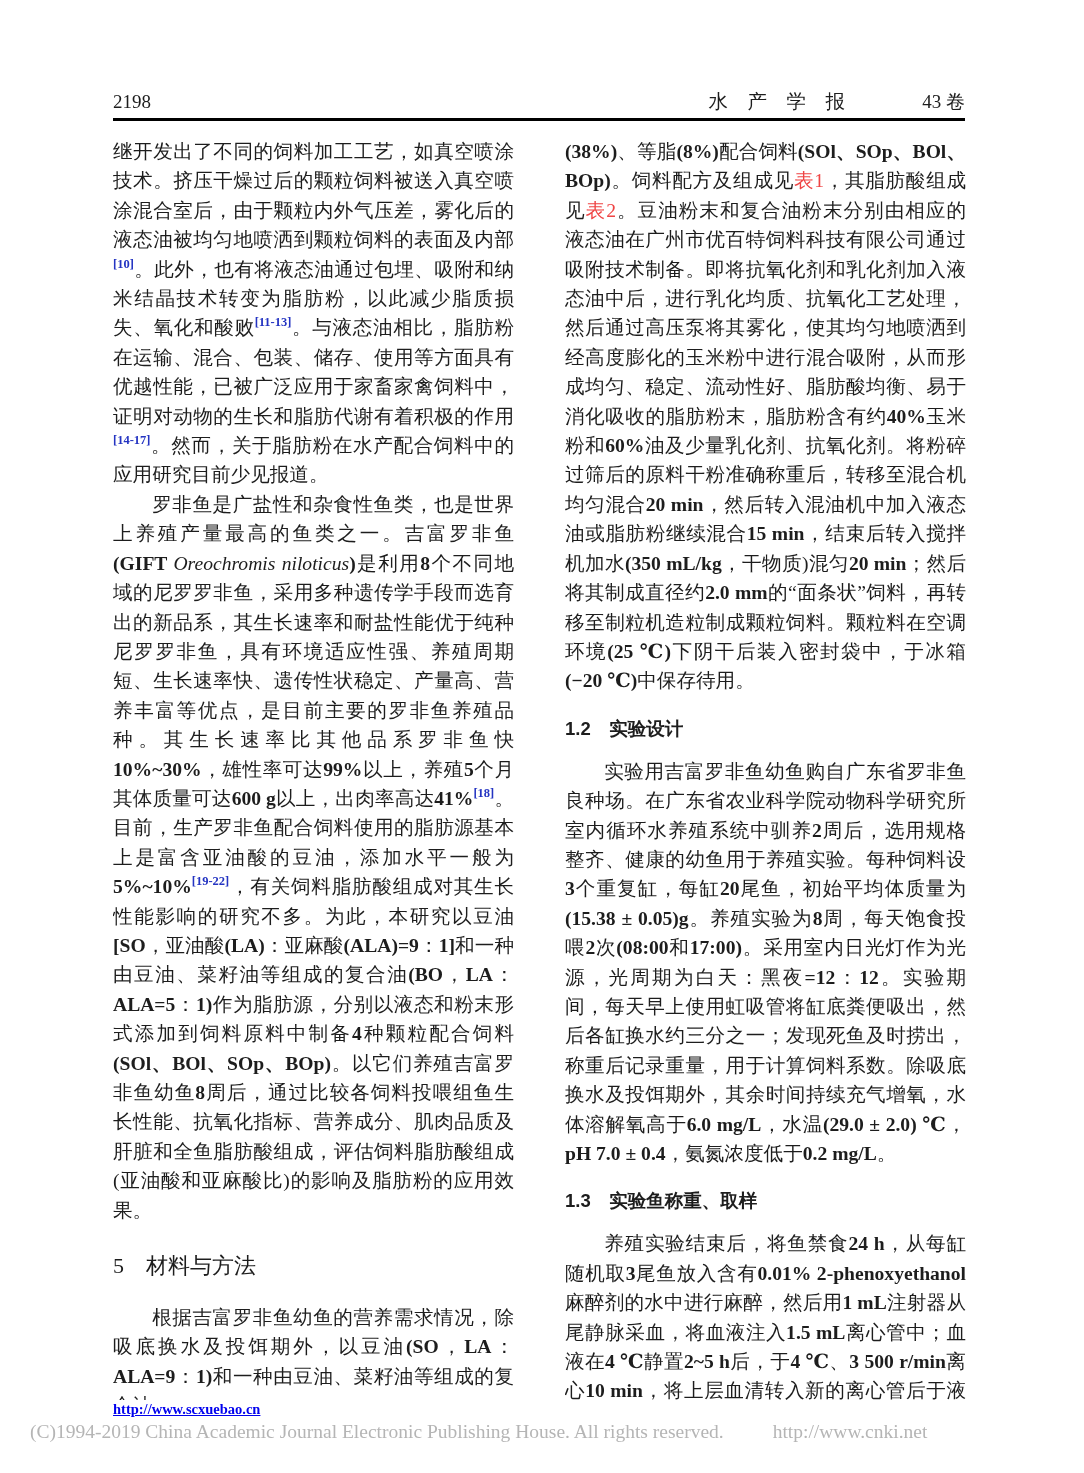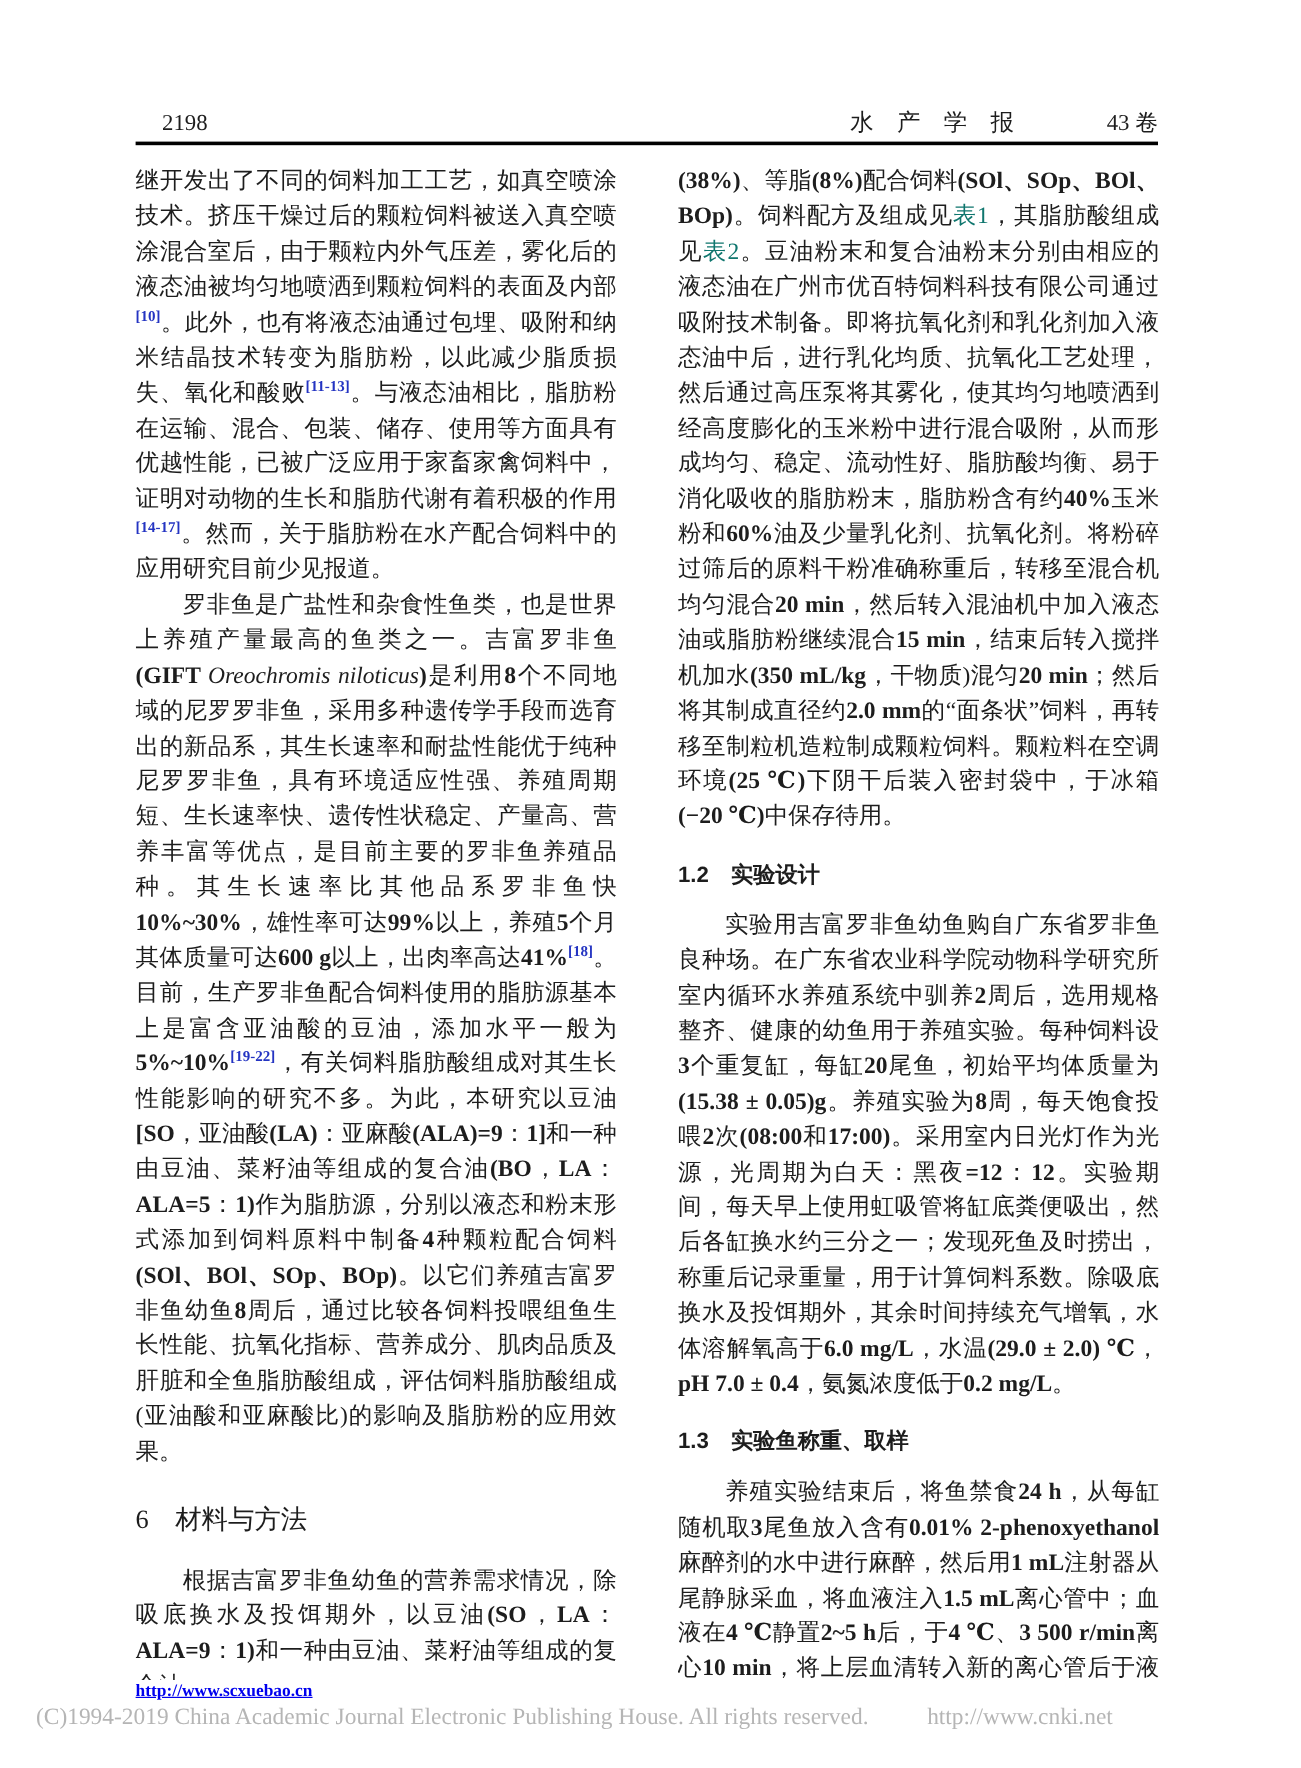--- a/index.html
+++ b/index.html
@@ -4,21 +4,21 @@
 <style>
   html, body { margin:0; padding:0; background:#ffffff; }
   .page {
     position:relative; width:1084px; height:1473px; background:#ffffff;
     font-family:"Liberation Serif","DejaVu Serif",serif; color:#1d1d1d;
     overflow:hidden;
   }
   
   .page-header {
     position:absolute; left:113px; right:119px; top:88px;
-    display:flex; align-items:baseline; font-size:19px;margin-left:22px;
+    display:flex; align-items:baseline; font-size:19px;
   }
   .hdr-page-no { width:120px; text-align:left; }
   .hdr-journal { flex:1; text-align:right; font-size:19.5px; }
   .hdr-volume { width:120px; text-align:right; }
   .header-rule {
     position:absolute; left:113px; right:119px; top:118px; height:3px;
     background:#000000;
   }
   
   .columns {
@@ -31,21 +31,21 @@
     color:#1d1d1d;
   }
   p.indent { text-indent:2em; }
   .seg-n { }
   .seg-b { font-weight:bold; }
   .seg-i { font-style:italic; }
   sup.seg-sup {
     color:#2434c2; font-size:12.5px; line-height:0; vertical-align:super;
     font-weight:bold;
   }
-  .seg-link { color:#0f766e; }
+  .seg-link { color:#ef4444; }
   h1.sec {
     font-size:22px; font-weight:normal; margin:26px 0 22px;
     font-family:"Liberation Serif","DejaVu Serif",serif;
   }
   h2.subsec {
     font-size:18.5px; font-weight:bold; margin:20px 0 16px;
     font-family:"Liberation Sans","DejaVu Sans",sans-serif;
   }
   
   .site-link {
@@ -68,21 +68,21 @@
     <span class="hdr-journal">水　产　学　报</span>
     <span class="hdr-volume">43 卷</span>
   </div>
   <div class="header-rule"></div>
 
   <div class="columns">
 
     <div class="col">
       <p class="body"><span class="seg-n">继开发出了不同的饲料加工工艺，如真空喷涂技术。挤压干燥过后的颗粒饲料被送入真空喷涂混合室后，由于颗粒内外气压差，雾化后的液态油被均匀地喷洒到颗粒饲料的表面及内部</span><sup class="seg-sup">[10]</sup><span class="seg-n">。此外，也有将液态油通过包埋、吸附和纳米结晶技术转变为脂肪粉，以此减少脂质损失、氧化和酸败</span><sup class="seg-sup">[11-13]</sup><span class="seg-n">。与液态油相比，脂肪粉在运输、混合、包装、储存、使用等方面具有优越性能，已被广泛应用于家畜家禽饲料中，证明对动物的生长和脂肪代谢有着积极的作用</span><sup class="seg-sup">[14-17]</sup><span class="seg-n">。然而，关于脂肪粉在水产配合饲料中的应用研究目前少见报道。</span></p>
       <p class="body indent"><span class="seg-n">罗非鱼是广盐性和杂食性鱼类，也是世界上养殖产量最高的鱼类之一。吉富罗非鱼</span><span class="seg-b">(GIFT </span><span class="seg-i">Oreochromis niloticus</span><span class="seg-b">)</span><span class="seg-n">是利用</span><span class="seg-b">8</span><span class="seg-n">个不同地域的尼罗罗非鱼，采用多种遗传学手段而选育出的新品系，其生长速率和耐盐性能优于纯种尼罗罗非鱼，具有环境适应性强、养殖周期短、生长速率快、遗传性状稳定、产量高、营养丰富等优点，是目前主要的罗非鱼养殖品种。其生长速率比其他品系罗非鱼快</span><span class="seg-b">10%~30%</span><span class="seg-n">，雄性率可达</span><span class="seg-b">99%</span><span class="seg-n">以上，养殖</span><span class="seg-b">5</span><span class="seg-n">个月其体质量可达</span><span class="seg-b">600 g</span><span class="seg-n">以上，出肉率高达</span><span class="seg-b">41%</span><sup class="seg-sup">[18]</sup><span class="seg-n">。目前，生产罗非鱼配合饲料使用的脂肪源基本上是富含亚油酸的豆油，添加水平一般为</span><span class="seg-b">5%~10%</span><sup class="seg-sup">[19-22]</sup><span class="seg-n">，有关饲料脂肪酸组成对其生长性能影响的研究不多。为此，本研究以豆油</span><span class="seg-b">[SO</span><span class="seg-n">，亚油酸</span><span class="seg-b">(LA)</span><span class="seg-n">：亚麻酸</span><span class="seg-b">(ALA)=9</span><span class="seg-n">：</span><span class="seg-b">1]</span><span class="seg-n">和一种由豆油、菜籽油等组成的复合油</span><span class="seg-b">(BO</span><span class="seg-n">，</span><span class="seg-b">LA</span><span class="seg-n">：</span><span class="seg-b">ALA=5</span><span class="seg-n">：</span><span class="seg-b">1)</span><span class="seg-n">作为脂肪源，分别以液态和粉末形式添加到饲料原料中制备</span><span class="seg-b">4</span><span class="seg-n">种颗粒配合饲料</span><span class="seg-b">(SOl、BOl、SOp、BOp)</span><span class="seg-n">。以它们养殖吉富罗非鱼幼鱼</span><span class="seg-b">8</span><span class="seg-n">周后，通过比较各饲料投喂组鱼生长性能、抗氧化指标、营养成分、肌肉品质及肝脏和全鱼脂肪酸组成，评估饲料脂肪酸组成(亚油酸和亚麻酸比)的影响及脂肪粉的应用效果。</span></p>
-      <h1 class="sec">6　材料与方法</h1>
+      <h1 class="sec">5　材料与方法</h1>
       <p class="body indent"><span class="seg-n">根据吉富罗非鱼幼鱼的营养需求情况，除吸底换水及投饵期外，以豆油</span><span class="seg-b">(SO</span><span class="seg-n">，</span><span class="seg-b">LA</span><span class="seg-n">：</span><span class="seg-b">ALA=9</span><span class="seg-n">：</span><span class="seg-b">1)</span><span class="seg-n">和一种由豆油、菜籽油等组成的复合油</span></p>
     </div>
 
     <div class="col">
       <p class="body"><span class="seg-b">(38%)</span><span class="seg-n">、等脂</span><span class="seg-b">(8%)</span><span class="seg-n">配合饲料</span><span class="seg-b">(SOl、SOp、BOl、BOp)</span><span class="seg-n">。饲料配方及组成见</span><span class="seg-link">表1</span><span class="seg-n">，其脂肪酸组成见</span><span class="seg-link">表2</span><span class="seg-n">。豆油粉末和复合油粉末分别由相应的液态油在广州市优百特饲料科技有限公司通过吸附技术制备。即将抗氧化剂和乳化剂加入液态油中后，进行乳化均质、抗氧化工艺处理，然后通过高压泵将其雾化，使其均匀地喷洒到经高度膨化的玉米粉中进行混合吸附，从而形成均匀、稳定、流动性好、脂肪酸均衡、易于消化吸收的脂肪粉末，脂肪粉含有约</span><span class="seg-b">40%</span><span class="seg-n">玉米粉和</span><span class="seg-b">60%</span><span class="seg-n">油及少量乳化剂、抗氧化剂。将粉碎过筛后的原料干粉准确称重后，转移至混合机均匀混合</span><span class="seg-b">20 min</span><span class="seg-n">，然后转入混油机中加入液态油或脂肪粉继续混合</span><span class="seg-b">15 min</span><span class="seg-n">，结束后转入搅拌机加水</span><span class="seg-b">(350 mL/kg</span><span class="seg-n">，干物质)混匀</span><span class="seg-b">20 min</span><span class="seg-n">；然后将其制成直径约</span><span class="seg-b">2.0 mm</span><span class="seg-n">的“面条状”饲料，再转移至制粒机造粒制成颗粒饲料。颗粒料在空调环境</span><span class="seg-b">(25 ℃)</span><span class="seg-n">下阴干后装入密封袋中，于冰箱</span><span class="seg-b">(−20 ℃)</span><span class="seg-n">中保存待用。</span></p>
       <h2 class="subsec">1.2　实验设计</h2>
       <p class="body indent"><span class="seg-n">实验用吉富罗非鱼幼鱼购自广东省罗非鱼良种场。在广东省农业科学院动物科学研究所室内循环水养殖系统中驯养</span><span class="seg-b">2</span><span class="seg-n">周后，选用规格整齐、健康的幼鱼用于养殖实验。每种饲料设</span><span class="seg-b">3</span><span class="seg-n">个重复缸，每缸</span><span class="seg-b">20</span><span class="seg-n">尾鱼，初始平均体质量为</span><span class="seg-b">(15.38 ± 0.05)g</span><span class="seg-n">。养殖实验为</span><span class="seg-b">8</span><span class="seg-n">周，每天饱食投喂</span><span class="seg-b">2</span><span class="seg-n">次</span><span class="seg-b">(08:00</span><span class="seg-n">和</span><span class="seg-b">17:00)</span><span class="seg-n">。采用室内日光灯作为光源，光周期为白天：黑夜</span><span class="seg-b">=12</span><span class="seg-n">：</span><span class="seg-b">12</span><span class="seg-n">。实验期间，每天早上使用虹吸管将缸底粪便吸出，然后各缸换水约三分之一；发现死鱼及时捞出，称重后记录重量，用于计算饲料系数。除吸底换水及投饵期外，其余时间持续充气增氧，水体溶解氧高于</span><span class="seg-b">6.0 mg/L</span><span class="seg-n">，水温</span><span class="seg-b">(29.0 ± 2.0) ℃</span><span class="seg-n">，</span><span class="seg-b">pH 7.0 ± 0.4</span><span class="seg-n">，氨氮浓度低于</span><span class="seg-b">0.2 mg/L</span><span class="seg-n">。</span></p>
       <h2 class="subsec">1.3　实验鱼称重、取样</h2>
       <p class="body indent"><span class="seg-n">养殖实验结束后，将鱼禁食</span><span class="seg-b">24 h</span><span class="seg-n">，从每缸随机取</span><span class="seg-b">3</span><span class="seg-n">尾鱼放入含有</span><span class="seg-b">0.01% 2-phenoxyethanol</span><span class="seg-n">麻醉剂的水中进行麻醉，然后用</span><span class="seg-b">1 mL</span><span class="seg-n">注射器从尾静脉采血，将血液注入</span><span class="seg-b">1.5 mL</span><span class="seg-n">离心管中；血液在</span><span class="seg-b">4 ℃</span><span class="seg-n">静置</span><span class="seg-b">2~5 h</span><span class="seg-n">后，于</span><span class="seg-b">4 ℃</span><span class="seg-n">、</span><span class="seg-b">3 500 r/min</span><span class="seg-n">离心</span><span class="seg-b">10 min</span><span class="seg-n">，将上层血清转入新的离心管后于液氮中速冻，然后保存于</span></p>
     </div>

